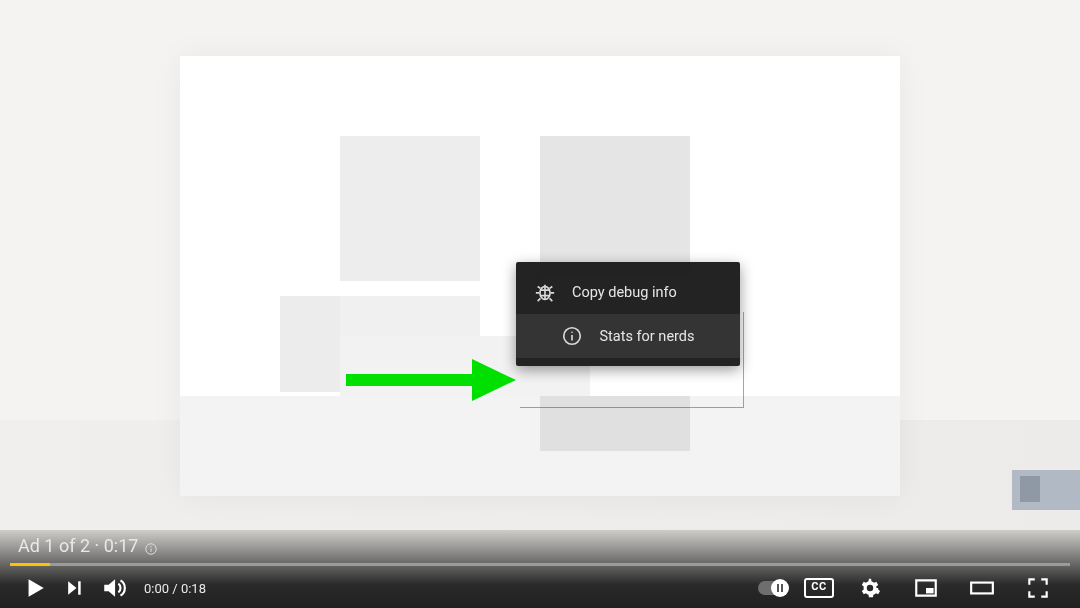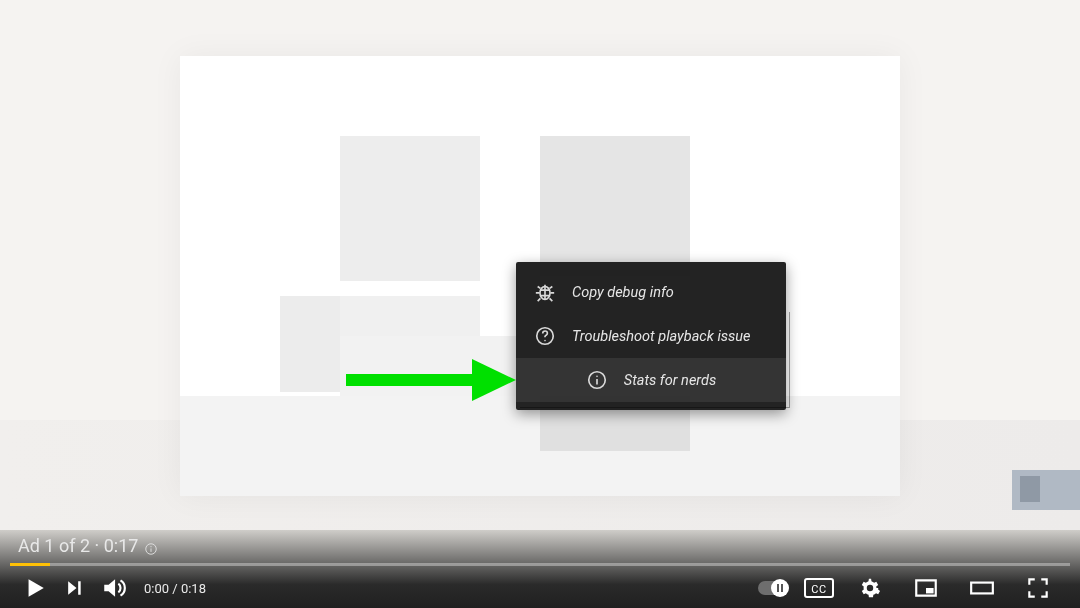--- a/index.html
+++ b/index.html
@@ -40,27 +40,26 @@
     }
     .rhs-rect-inner{
       position:absolute; left:8px; top:6px; width:20px; height:26px; background:#8f99a5;
     }
 
     
     .context-menu {
       position: absolute;
       top: 262px;
       left: 516px;
-      width: 270px;
+      width: 224px;
       background: rgba(26,26,26,0.96);
       border-radius: 2px;
       box-shadow: 0 4px 14px rgba(0,0,0,0.4);
       padding: 8px 0;
       z-index: 20;
-      font-style: italic;
     }
     .menu-row {
       display:flex; align-items:center;
       height: 44px;
       padding: 0 18px;
       color: #e6e6e6;
       font-size: 14.5px;
       cursor: pointer;
     }
     .menu-row.hovered { background: rgba(255,255,255,0.08); justify-content: center; }
@@ -126,22 +125,22 @@
       padding: 0 14px;
       color: #fff;
     }
     .ctrl { display:flex; align-items:center; justify-content:center;
       width:40px; height:40px; cursor:pointer;
     }
     .ctrl svg{ width:26px; height:26px; fill:#fff; }
     .ctrl.sm svg{ width:20px; height:20px; }
     .box-btn {
       width:30px; height:20px; border:2px solid #fff; border-radius:3px;
-      display:flex; align-items:flex-end; justify-content:center;
-      font-size:11px; font-weight:400; letter-spacing:0.5px;
+      display:flex; align-items:flex-start; justify-content:center;
+      font-size:11px; font-weight:700; letter-spacing:0.5px;
     }
     .time { font-size:13px; margin:0 21px 0 10px; color:#eaeaea; }
     .spacer { flex:1; }
     .right-controls{ display:flex; align-items:center; gap:16px; padding-right:8px;}
     .autoplay{
       width:30px; height:14px; border-radius:7px; background:#6e6e6e; position:relative;
     }
     .autoplay .knob{
       position:absolute; right:-1px; top:-2px; width:18px; height:18px; border-radius:50%;
       background:#fff;
@@ -181,30 +180,20 @@
   <div class="menu-row">
     <span class="ico">
       <svg viewBox="0 0 24 24">
           <ellipse cx="12" cy="13" rx="5.5" ry="7"></ellipse>
           <path d="M12 6v-2M7 8l-3-2M17 8l3-2M6 13H2M18 13h4M7 19l-3 3M17 19l3 3M12 6v14M7.5 10h9M7.5 16h9"></path>
         </svg>
     </span>
     <span>Copy debug info</span>
   </div>
 
-  <div class="menu-row">
-    <span class="ico">
-      <svg viewBox="0 0 24 24">
-          <circle cx="12" cy="12" r="9"></circle>
-          <path d="M9.5 9.2c0-1.5 1.1-2.7 2.6-2.7s2.5 1 2.5 2.4c0 1.3-.8 1.8-1.7 2.5-.8.6-1 1-1 2"></path>
-          <circle cx="12" cy="17" r="0.9" fill="#d9d9d9" stroke="none"></circle>
-        </svg>
-    </span>
-    <span>Troubleshoot playback issue</span>
-  </div>
 
   <div class="menu-row hovered">
     <span class="ico">
       <svg viewBox="0 0 24 24">
           <circle cx="12" cy="12" r="9"></circle>
           <circle cx="12" cy="8" r="0.9" fill="#d9d9d9" stroke="none"></circle>
           <path d="M12 11v6"></path>
         </svg>
     </span>
     <span>Stats for nerds</span>

